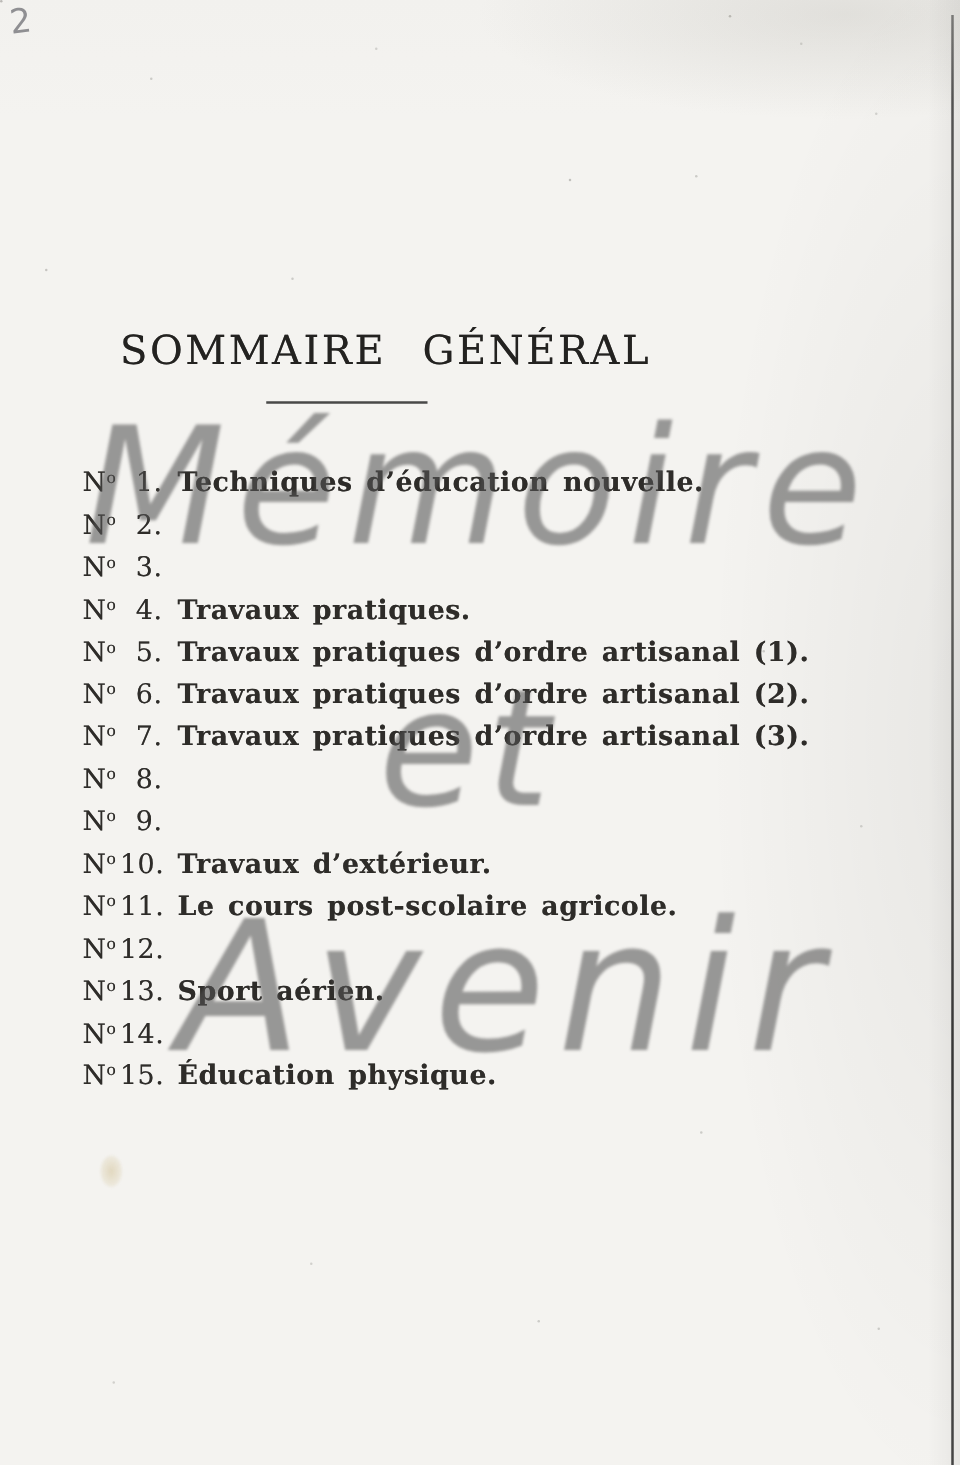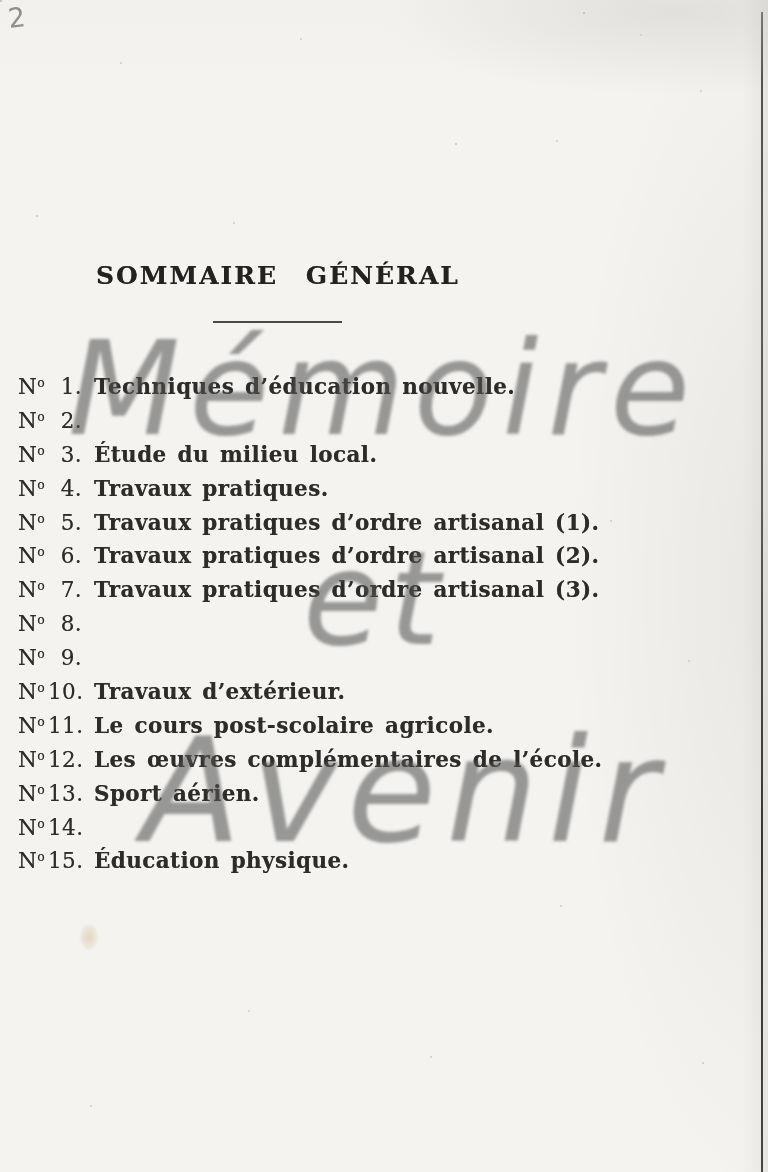--- a/index.html
+++ b/index.html
@@ -19,21 +19,21 @@
   .pencil-number{
     position:absolute;left:8px;top:2px;
     font-family:"DejaVu Sans","Liberation Sans",sans-serif;
     font-size:27px;color:#8f8f92;
     transform:rotate(-7deg);
     letter-spacing:0;
   }
   
   .title{
     position:absolute;left:96px;top:261px;
-    font-size:25px;font-weight:bold;
+    font-size:32px;font-weight:normal;
     letter-spacing:2px;word-spacing:17px;
     white-space:nowrap;
     color:#232220;
     text-shadow:0 0 0.5px rgba(20,20,20,0.6);
   }
   .title-rule{
     position:absolute;left:213px;top:321px;
     width:129px;height:2px;
     background:rgba(42,42,42,0.85);
   }
@@ -41,20 +41,21 @@
   .toc{
     position:absolute;left:18px;top:374px;width:700px;
   }
   .row{
     display:flex;align-items:baseline;
     height:33.9px;
     font-size:21.5px;
     letter-spacing:0.4px;word-spacing:3px;
     white-space:nowrap;
     text-shadow:0 0 0.5px rgba(30,30,30,0.55);
+    margin-left:48px;
   }
   .row .no{display:inline-block;width:30px;}
   .row .no sup{font-size:0.58em;vertical-align:0.55em;letter-spacing:0;}
   .row .num{display:inline-block;width:34px;text-align:right;}
   .row .txt{margin-left:12px;font-weight:bold;}
   
   .watermark{
     position:absolute;left:0;top:0;width:100%;height:100%;
     pointer-events:none;
     filter:blur(1.4px);
@@ -123,21 +124,20 @@
         <span class="num">1.</span>
         <span class="txt">Techniques d’éducation nouvelle.</span>
       </div>
     <div class="row">
         <span class="no"><span>N</span><sup>o</sup></span>
         <span class="num">2.</span>
       </div>
     <div class="row">
         <span class="no"><span>N</span><sup>o</sup></span>
         <span class="num">3.</span>
-        <span class="txt">Étude du milieu local.</span>
       </div>
     <div class="row">
         <span class="no"><span>N</span><sup>o</sup></span>
         <span class="num">4.</span>
         <span class="txt">Travaux pratiques.</span>
       </div>
     <div class="row">
         <span class="no"><span>N</span><sup>o</sup></span>
         <span class="num">5.</span>
         <span class="txt">Travaux pratiques d’ordre artisanal (1).</span>
@@ -166,21 +166,20 @@
         <span class="txt">Travaux d’extérieur.</span>
       </div>
     <div class="row">
         <span class="no"><span>N</span><sup>o</sup></span>
         <span class="num">11.</span>
         <span class="txt">Le cours post-scolaire agricole.</span>
       </div>
     <div class="row">
         <span class="no"><span>N</span><sup>o</sup></span>
         <span class="num">12.</span>
-        <span class="txt">Les œuvres complémentaires de l’école.</span>
       </div>
     <div class="row">
         <span class="no"><span>N</span><sup>o</sup></span>
         <span class="num">13.</span>
         <span class="txt">Sport aérien.</span>
       </div>
     <div class="row">
         <span class="no"><span>N</span><sup>o</sup></span>
         <span class="num">14.</span>
       </div>

